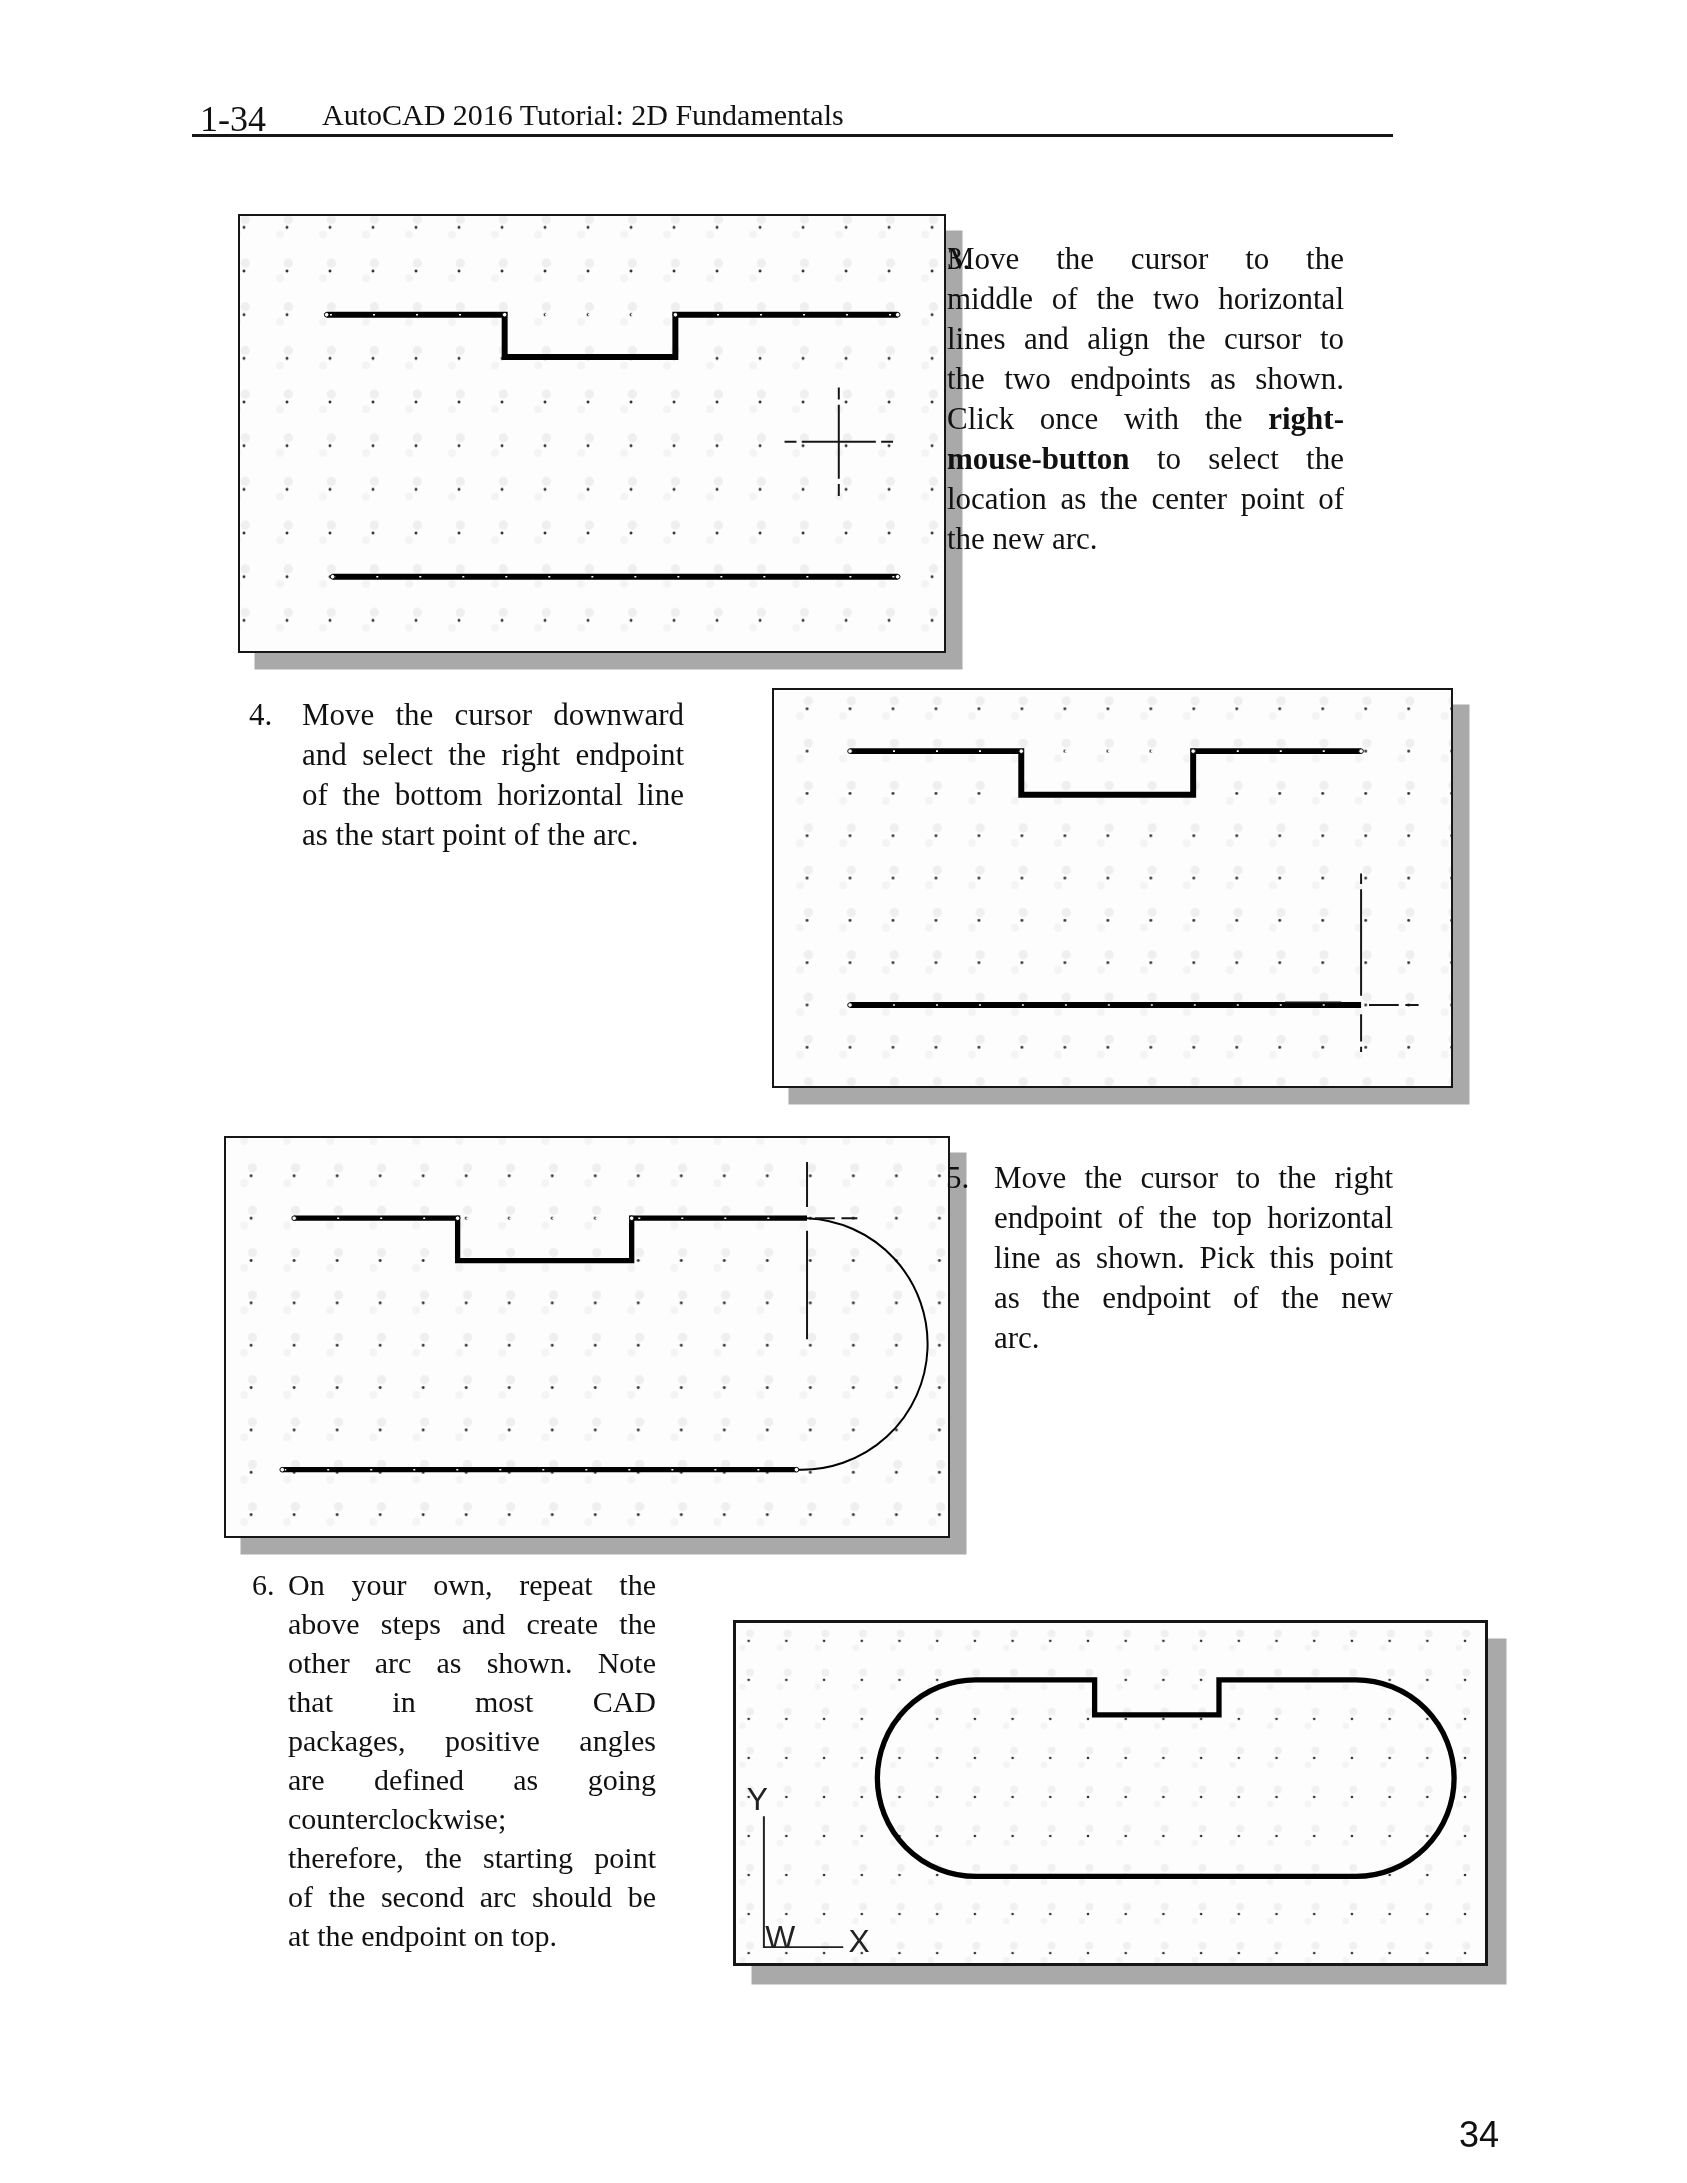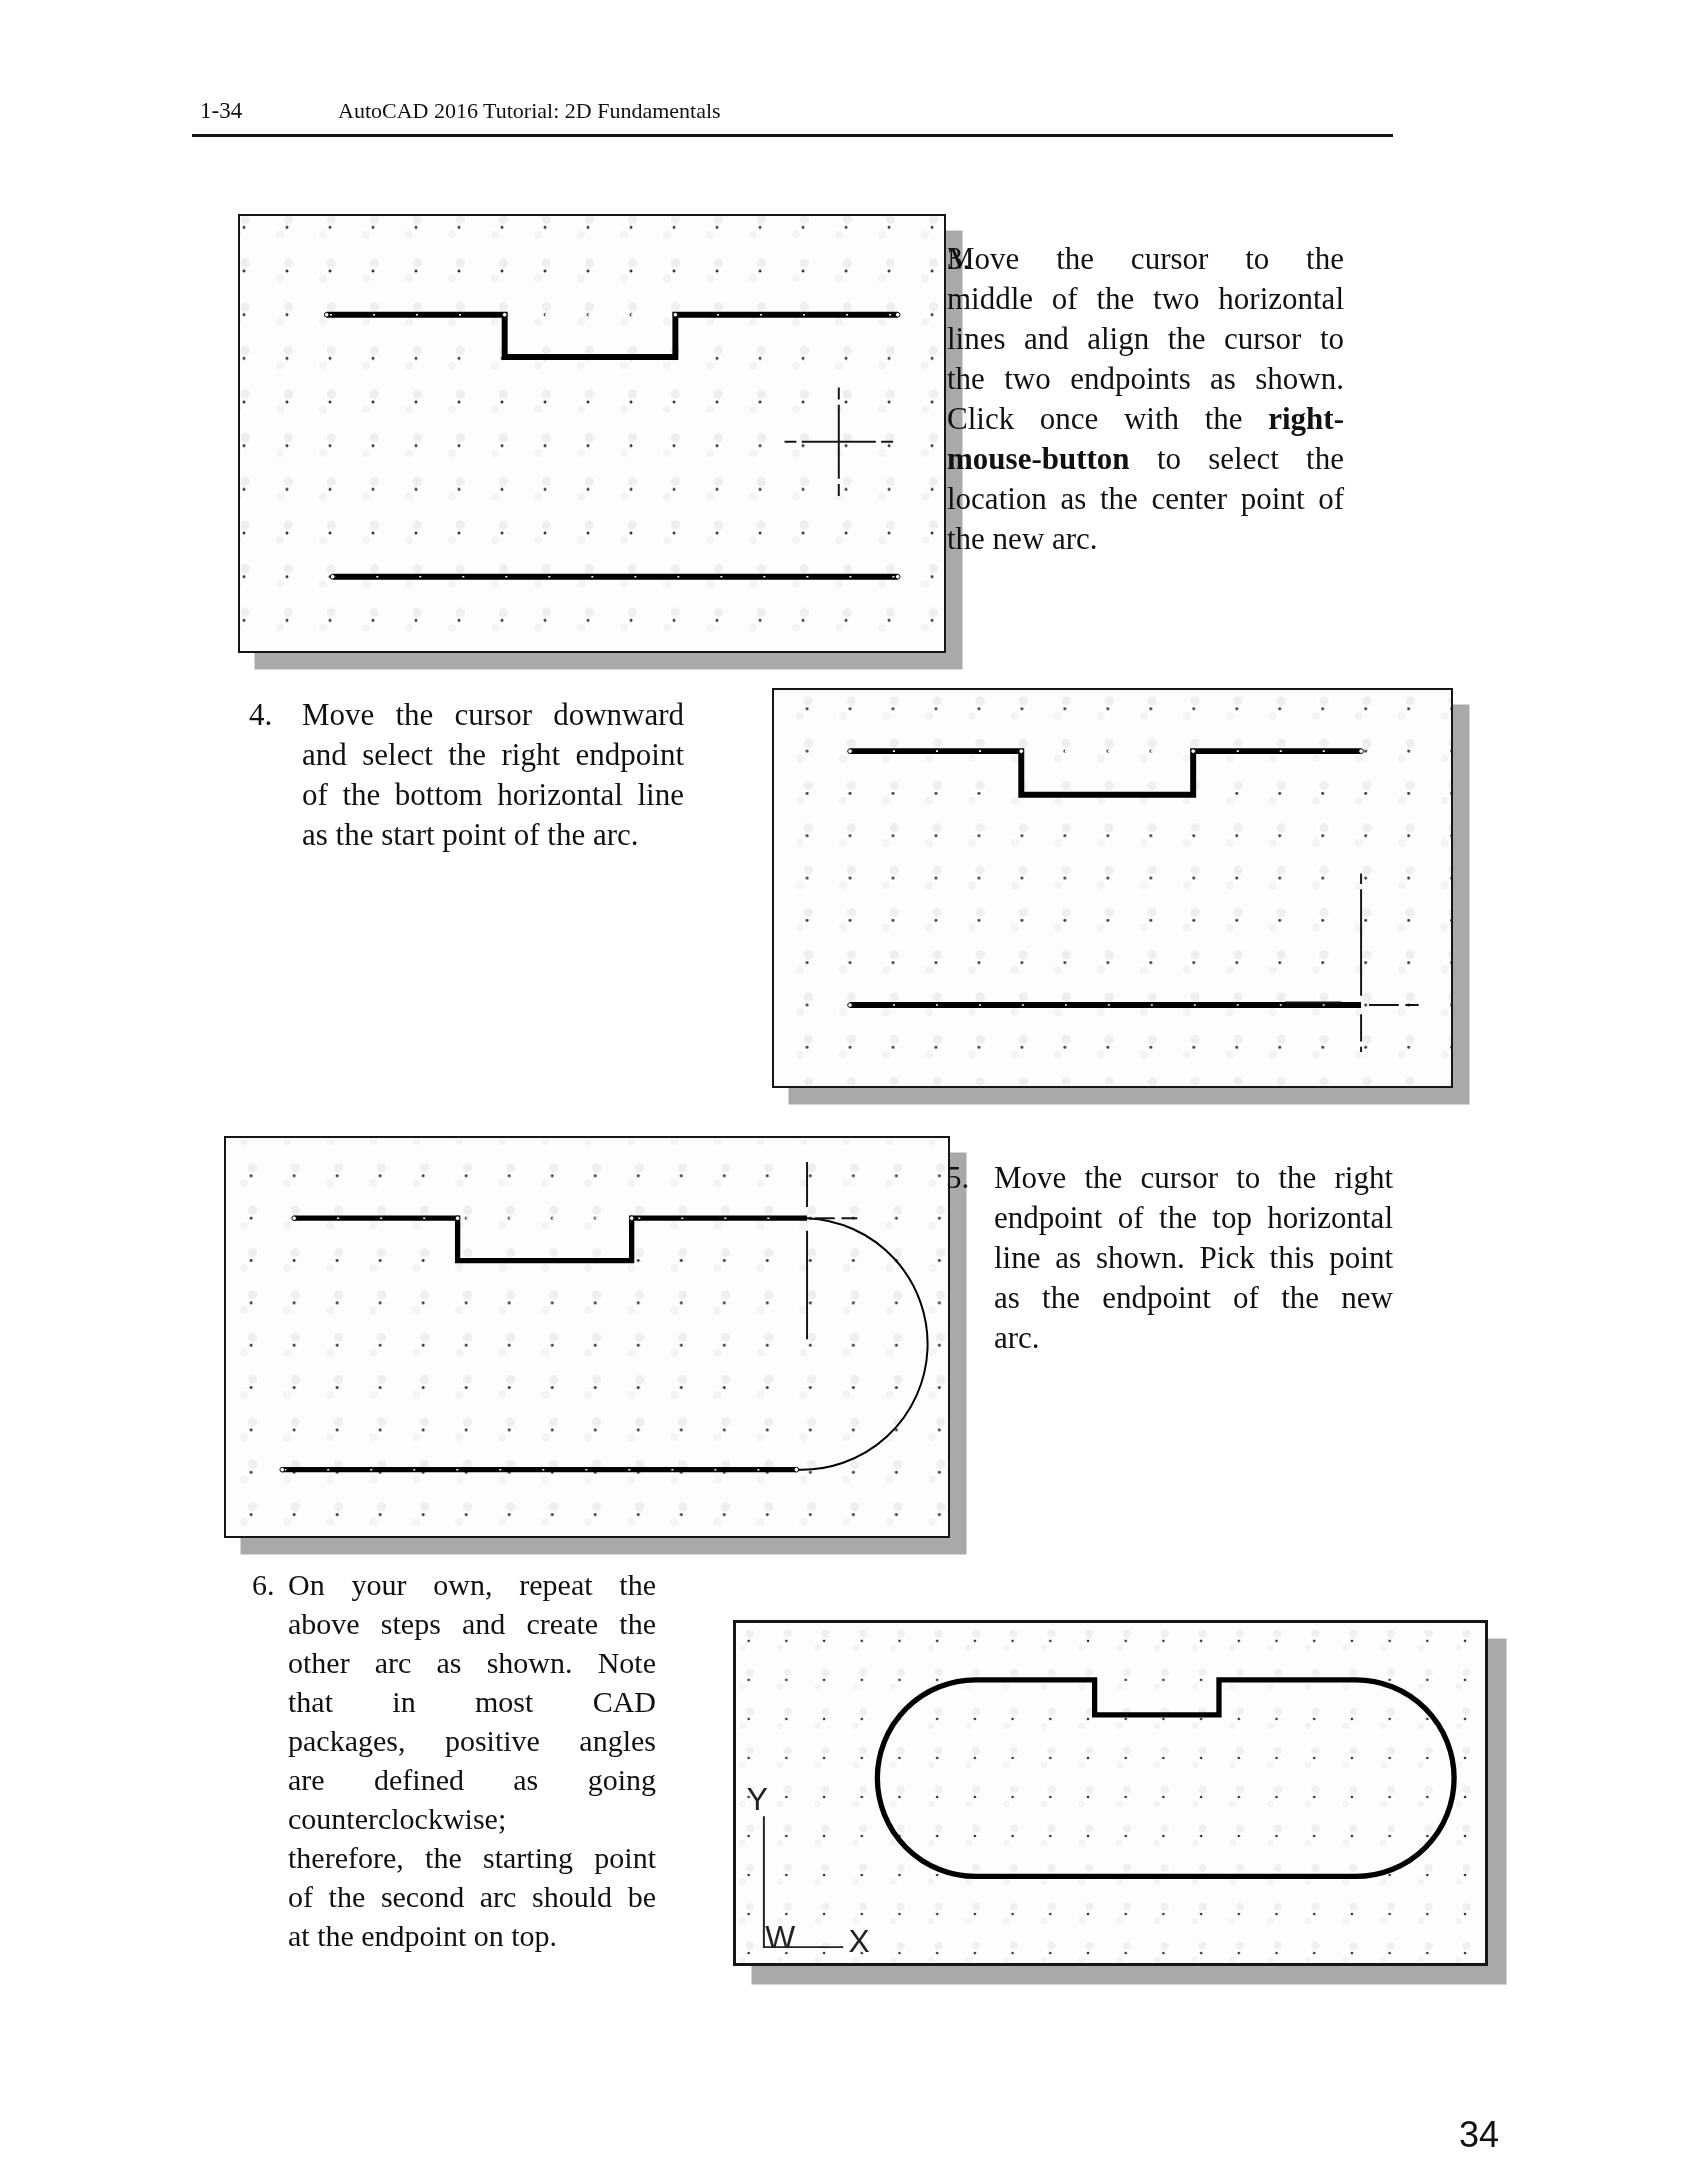--- a/index.html
+++ b/index.html
@@ -4,22 +4,22 @@
 <style>
   html,body{margin:0;padding:0;}
   body{
     position:relative;
     width:1687px;height:2183px;
     background:#ffffff;
     font-family:"Liberation Serif","DejaVu Serif",serif;
     color:#111;
   }
   
-  .hdr-label{position:absolute;left:200px;top:98px;font-size:23px;}
-  .hdr-title{position:absolute;left:322px;top:98px;font-size:22px;margin-left:16px;}
+  .hdr-label{position:absolute;left:200px;top:98px;font-size:36px;}
+  .hdr-title{position:absolute;left:322px;top:98px;font-size:30px;}
   .hdr-rule{position:absolute;left:192px;top:134px;width:1201px;height:2.6px;background:#161616;}
   
   .fig{position:absolute;background:#fdfdfd;border:2px solid #161616;
        box-shadow:16.5px 16.5px 0 0 #a9a9a9;}
   #fig1{left:198px;top:203px;width:704px;height:435px;}
   #fig2{left:732px;top:677px;width:677px;height:396px;}
   #fig3{left:184px;top:1125px;width:722px;height:398px;}
   #fig4{left:693px;top:1609px;width:749px;height:340px;border-width:3.3px;box-shadow:18.5px 18.5px 0 0 #a9a9a9;}
   .fig svg{display:block;width:100%;height:100%;}
   

